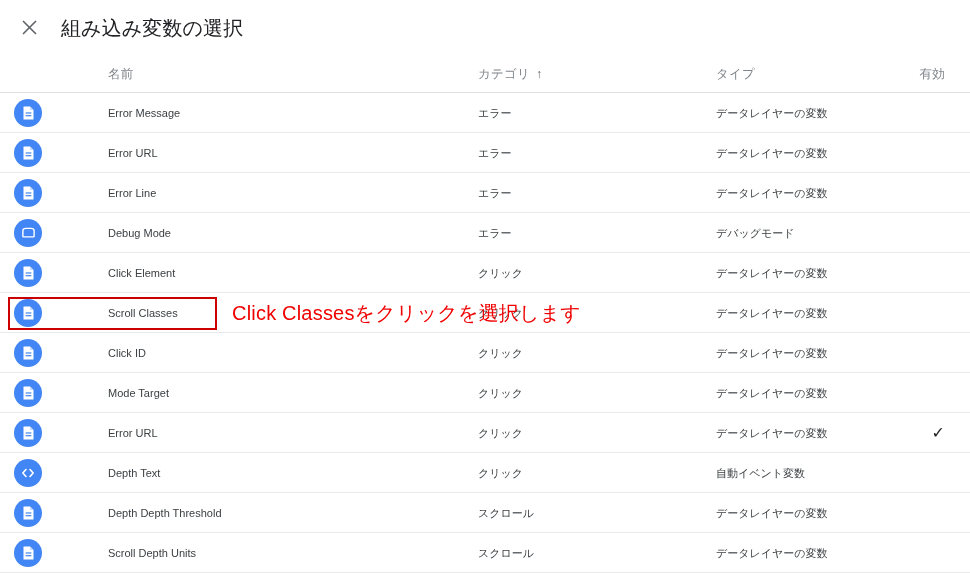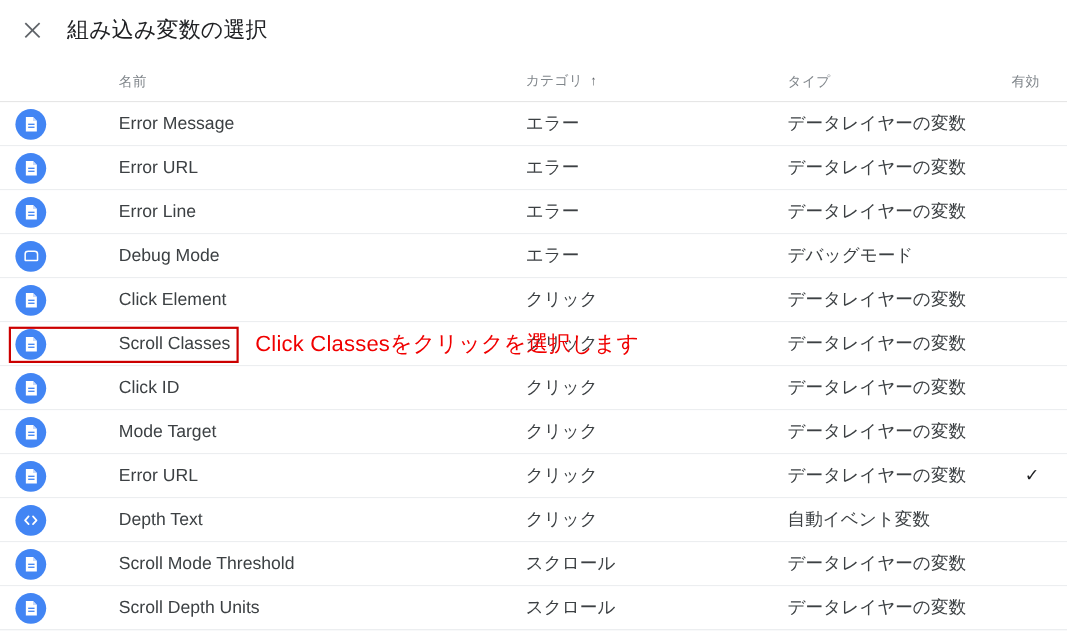--- a/index.html
+++ b/index.html
@@ -65,36 +65,36 @@
   .row {
     position: relative;
     height: 40px;
     border-bottom: 1px solid #e8eaed;
     background: #ffffff;
   }
 
   
   .c-icon   { position: absolute; left: 14px;  top: 50%; transform: translateY(-50%); width: 28px; height: 28px; }
   .c-name   { position: absolute; left: 64px;  top: 50%; transform: translateY(-50%); margin-left: 44px; }
-  .c-cat    { position: absolute; left: 478px; top: 50%; transform: translateY(-50%); font-family: Liberation Mono, monospace; }
+  .c-cat    { position: absolute; left: 478px; top: 50%; transform: translateY(-50%); }
   .c-type   { position: absolute; left: 716px; top: 50%; transform: translateY(-50%); }
   .c-en     { position: absolute; left: 905px; top: 50%; transform: translateY(-50%); width: 40px; text-align: right; }
 
   .th {
     font-size: 12.5px;
     color: #80868b;
     line-height: 16px;
     white-space: nowrap;
     letter-spacing: .2px;
   }
   .th.sortable { cursor: pointer; }
   .sort-arrow { margin-left: 6px; font-size: 12px; color: #5f6368; }
 
   .cell {
-    font-size: 16px;
+    font-size: 11px;
     color: #3c4043;
     line-height: 18px;
     white-space: nowrap;
     text-align: right;
   }
 
   .cell-name { color: #3c4043; }
 
   .check {
     font-size: 16px;
@@ -324,21 +324,21 @@
           <div class="c-icon">
             <span class="badge">
               <svg width="15" height="16" viewBox="0 0 15 16" aria-hidden="true">
                 <path d="M2.5 1.4 L9 1.4 L12.5 4.9 L12.5 14.6 L2.5 14.6 Z" fill="#ffffff"></path>
                 <path d="M9 1.4 L9 5 L12.5 5 Z" fill="#c7dafc"></path>
                 <rect x="4.6" y="7.4" width="5.8" height="1.2" fill="#4285f4"></rect>
                 <rect x="4.6" y="10.1" width="5.8" height="1.2" fill="#4285f4"></rect>
               </svg>
             </span>
           </div>
-          <div class="c-name cell cell-name">Scroll Mode Threshold</div>
+          <div class="c-name cell cell-name">Depth Depth Threshold</div>
           <div class="c-cat cell">スクロール</div>
           <div class="c-type cell">データレイヤーの変数</div>
           <div class="c-en check"></div>
         </div>
         <div class="row">
           <div class="c-icon">
             <span class="badge">
               <svg width="15" height="16" viewBox="0 0 15 16" aria-hidden="true">
                 <path d="M2.5 1.4 L9 1.4 L12.5 4.9 L12.5 14.6 L2.5 14.6 Z" fill="#ffffff"></path>
                 <path d="M9 1.4 L9 5 L12.5 5 Z" fill="#c7dafc"></path>

